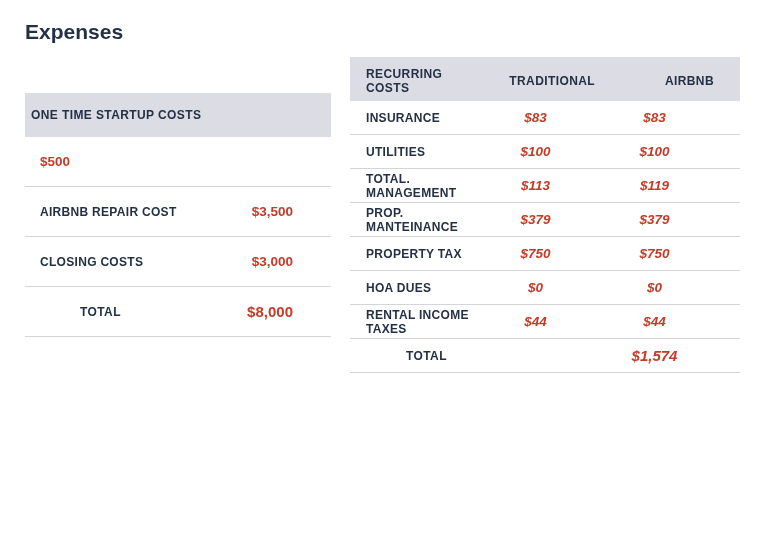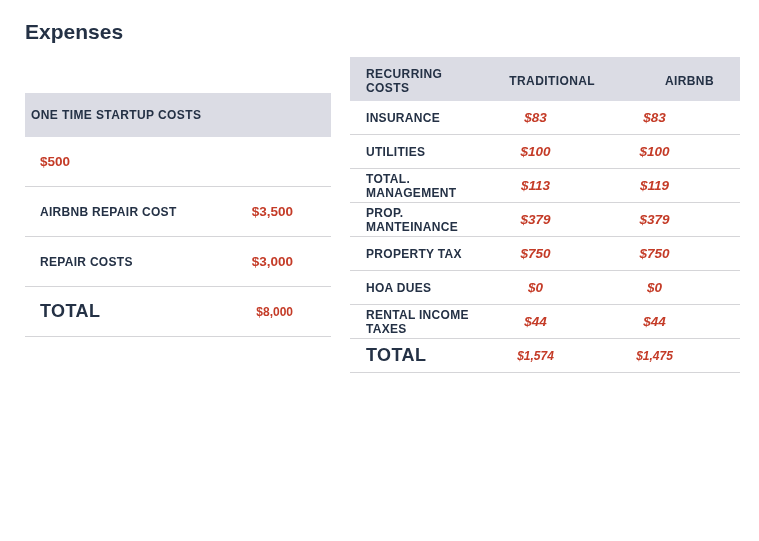--- a/index.html
+++ b/index.html
@@ -61,43 +61,43 @@
     letter-spacing: 0.3px;
   }
   .row .value {
     font-size: 13.5px;
     font-weight: 700;
     color: var(--red);
     text-align: center;
     white-space: nowrap;
   }
   .recurring .row .value { width: 119px; font-style: italic; }
-  .row.total .label { font-size: 18px; letter-spacing: 0.4px; }
-  .row.total .value { font-size: 12px; }
+  .row.total .label { font-size: 12px; letter-spacing: 0.4px; margin-left: 40px; }
+  .row.total .value { font-size: 15px; }
 </style>
 </head>
 <body>
 
 <div class="page-title">Expenses</div>
 
 <div class="tables">
 
   <div class="table startup">
     <div class="thead">
       <span class="head-label">ONE TIME STARTUP COSTS</span>
     </div>
     <div class="row">
       <span class="value">$500</span>
     </div>
     <div class="row">
       <span class="label">AIRBNB REPAIR COST</span>
       <span class="value">$3,500</span>
     </div>
     <div class="row">
-      <span class="label">REPAIR COSTS</span>
+      <span class="label">CLOSING COSTS</span>
       <span class="value">$3,000</span>
     </div>
     <div class="row total">
       <span class="label">TOTAL</span>
       <span class="value">$8,000</span>
     </div>
   </div>
 
   <div class="table recurring">
     <div class="thead">
@@ -136,17 +136,16 @@
       <span class="value">$0</span>
     </div>
     <div class="row">
       <span class="label">RENTAL INCOME TAXES</span>
       <span class="value">$44</span>
       <span class="value">$44</span>
     </div>
     <div class="row total">
       <span class="label">TOTAL</span>
       <span class="value">$1,574</span>
-      <span class="value">$1,475</span>
     </div>
   </div>
 
 </div>
 
 </body></html>

